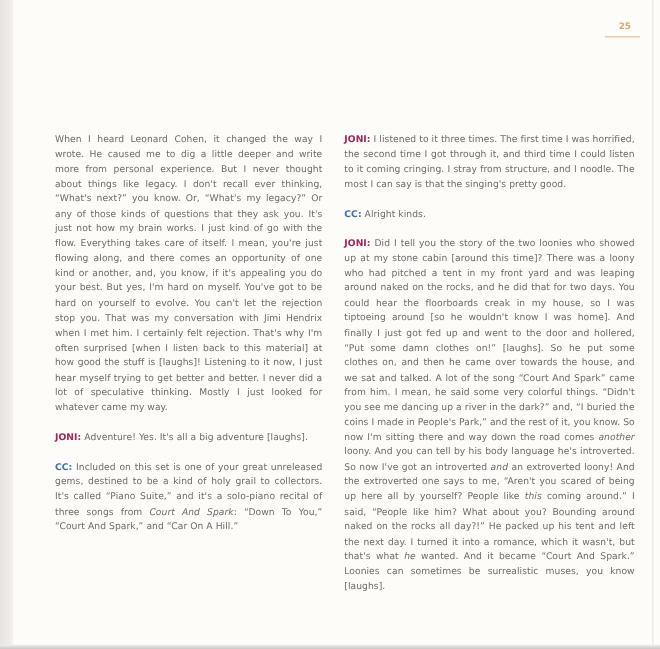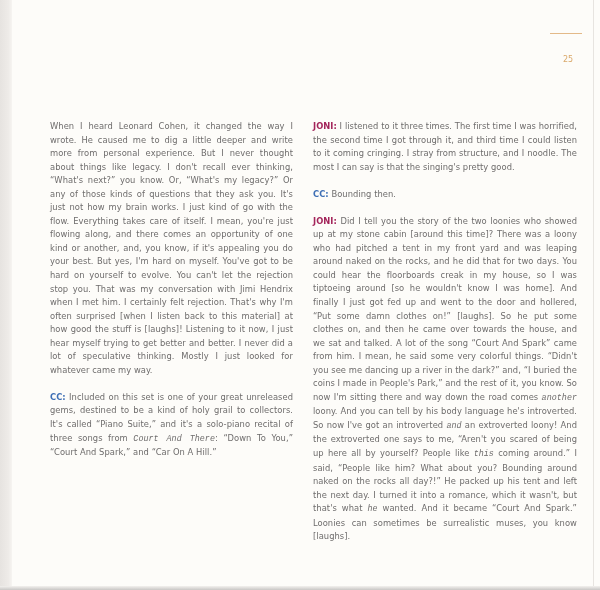--- a/index.html
+++ b/index.html
@@ -17,51 +17,52 @@
       position: absolute; right: 6px; top: 0; width: 1px; height: 590px;
       background: #e7e4e0;
     }
     .bottom-shadow {
       position: absolute; left: 0; bottom: 0; width: 600px; height: 4px;
       background: linear-gradient(to bottom, #f3f1ee, #c9c7c5);
     }
     .folio {
       position: absolute; top: 19px; left: 553px; width: 30px;
       text-align: center;
-      color: #d9a86a; font-size: 8px; font-weight: normal; margin-top: 36px;
+      color: #d9a86a; font-size: 8px; font-weight: bold;
     }
     .folio-rule {
       position: absolute; top: 33px; left: 550px; width: 32px; height: 1px;
       background: #e3b988;
     }
     .column {
       position: absolute; top: 120px;
       font-size: 8.35px; line-height: 13.55px; color: #6e6c6c;
       text-align: justify;
       letter-spacing: 0.05px;
     }
     .col-left { left: 50px; width: 243px; }
     .col-right { left: 313px; width: 264px; }
     .para { margin: 0 0 13.5px 0; }
     .speaker { font-weight: bold; }
     .speaker.cc { color: #3e6fb5; }
     .speaker.joni { color: #a3245a; }
-    em { font-style: italic; font-family: Liberation Mono, monospace; }
+    em { font-style: italic; }
   </style>
 </head>
 <body>
 
 <div class="binding-edge"></div>
 <div class="right-edge"></div>
 <div class="bottom-shadow"></div>
 
 <div class="folio">25</div>
 <div class="folio-rule"></div>
 
 <div class="column col-left">
     <p class="para"><span>When I heard Leonard Cohen, it changed the way I wrote. He caused me to dig a little deeper and write more from personal experience. But I never thought about things like legacy. I don't recall ever thinking, “What's next?” you know. Or, “What's my legacy?” Or any of those kinds of questions that they ask you. It's just not how my brain works. I just kind of go with the flow. Everything takes care of itself. I mean, you're just flowing along, and there comes an opportunity of one kind or another, and, you know, if it's appealing you do your best. But yes, I'm hard on myself. You've got to be hard on yourself to evolve. You can't let the rejection stop you. That was my conversation with Jimi Hendrix when I met him. I certainly felt rejection. That's why I'm often surprised [when I listen back to this material] at how good the stuff is [laughs]! Listening to it now, I just hear myself trying to get better and better. I never did a lot of speculative thinking. Mostly I just looked for whatever came my way.</span></p>
-    <p class="para"><span class="speaker cc">CC:</span><span> Included on this set is one of your great unreleased gems, destined to be a kind of holy grail to collectors. It's called “Piano Suite,” and it's a solo-piano recital of three songs from </span><em>Court And There</em><span>: “Down To You,” “Court And Spark,” and “Car On A Hill.”</span></p>
+    <p class="para"><span class="speaker joni">JONI:</span><span> Adventure! Yes. It's all a big adventure [laughs].</span></p>
+    <p class="para"><span class="speaker cc">CC:</span><span> Included on this set is one of your great unreleased gems, destined to be a kind of holy grail to collectors. It's called “Piano Suite,” and it's a solo-piano recital of three songs from </span><em>Court And Spark</em><span>: “Down To You,” “Court And Spark,” and “Car On A Hill.”</span></p>
   </div>
 <div class="column col-right">
     <p class="para"><span class="speaker joni">JONI:</span><span> I listened to it three times. The first time I was horrified, the second time I got through it, and third time I could listen to it coming cringing. I stray from structure, and I noodle. The most I can say is that the singing's pretty good.</span></p>
-    <p class="para"><span class="speaker cc">CC:</span><span> Bounding then.</span></p>
+    <p class="para"><span class="speaker cc">CC:</span><span> Alright kinds.</span></p>
     <p class="para"><span class="speaker joni">JONI:</span><span> Did I tell you the story of the two loonies who showed up at my stone cabin [around this time]? There was a loony who had pitched a tent in my front yard and was leaping around naked on the rocks, and he did that for two days. You could hear the floorboards creak in my house, so I was tiptoeing around [so he wouldn't know I was home]. And finally I just got fed up and went to the door and hollered, “Put some damn clothes on!” [laughs]. So he put some clothes on, and then he came over towards the house, and we sat and talked. A lot of the song “Court And Spark” came from him. I mean, he said some very colorful things. “Didn't you see me dancing up a river in the dark?” and, “I buried the coins I made in People's Park,” and the rest of it, you know. So now I'm sitting there and way down the road comes </span><em>another</em><span> loony. And you can tell by his body language he's introverted. So now I've got an introverted </span><em>and</em><span> an extroverted loony! And the extroverted one says to me, “Aren't you scared of being up here all by yourself? People like </span><em>this</em><span> coming around.” I said, “People like him? What about you? Bounding around naked on the rocks all day?!” He packed up his tent and left the next day. I turned it into a romance, which it wasn't, but that's what </span><em>he</em><span> wanted. And it became “Court And Spark.” Loonies can sometimes be surrealistic muses, you know [laughs].</span></p>
   </div>
 
 </body></html>

